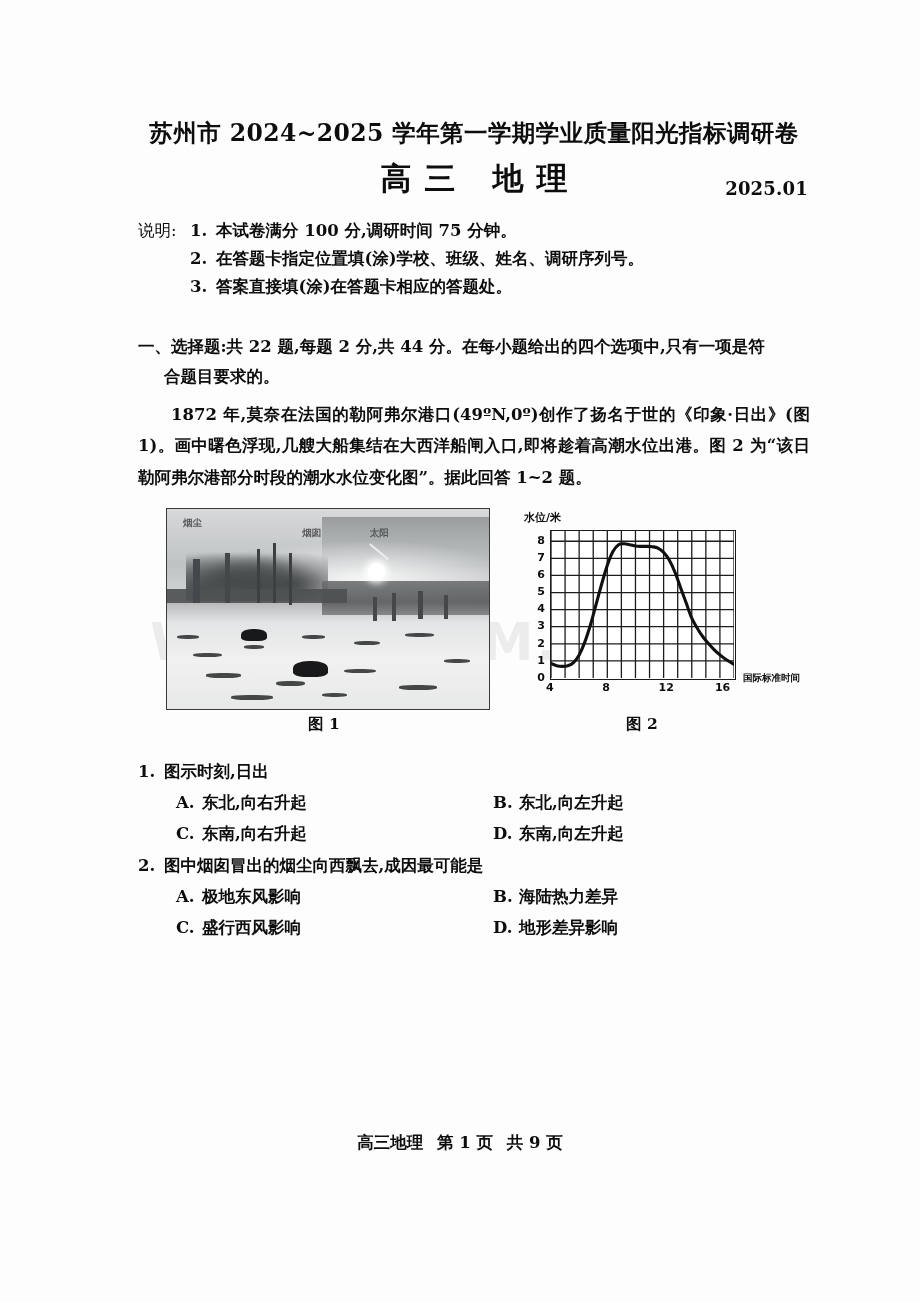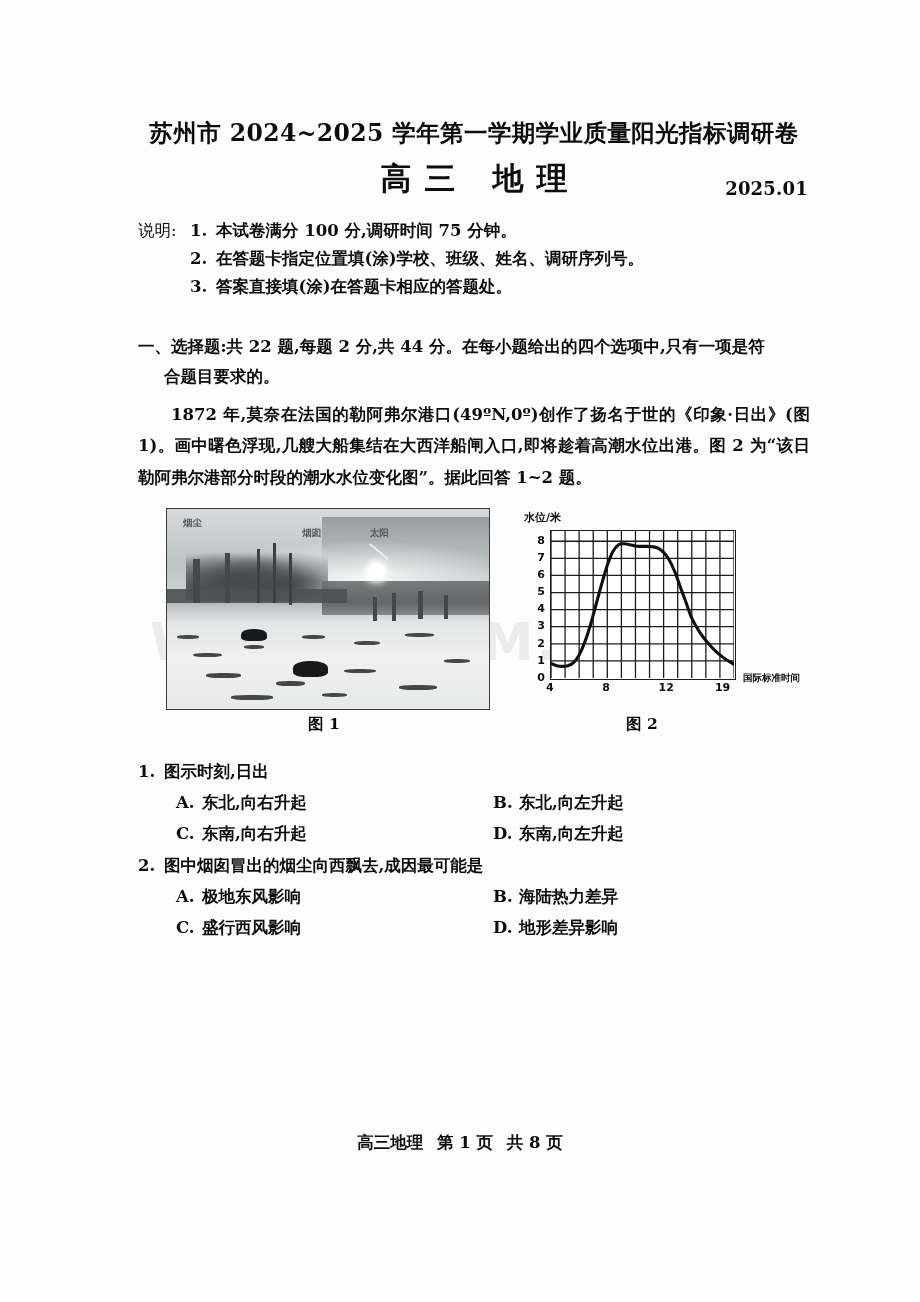--- a/index.html
+++ b/index.html
@@ -465,21 +465,21 @@
             <span class="ytick" style="top: 78.5349px; right: 245px;">5</span>
             <span class="ytick" style="top: 61.4419px; right: 245px;">6</span>
             <span class="ytick" style="top: 44.3488px; right: 245px;">7</span>
             <span class="ytick" style="top: 27.2558px; right: 245px;">8</span>
           </div>
 
         <div id="xtick-holder">
             <span class="xtick" style="left: 36px; top: 174px;">4</span>
             <span class="xtick" style="left: 92.3077px; top: 174px;">8</span>
             <span class="xtick" style="left: 148.615px; top: 174px;">12</span>
-            <span class="xtick" style="left: 204.923px; top: 174px;">19</span>
+            <span class="xtick" style="left: 204.923px; top: 174px;">16</span>
           </div>
       </div>
       <div class="fig-caption" id="cap2">图 2</div>
     </div>
 
     <div class="questions">
 
       <div class="q">
         <div class="q-stem">
           <div class="q-num">1.</div>
@@ -538,16 +538,16 @@
         </div>
       </div>
     </div>
 
 
   </div>
 
   <div class="footer">
     <span>高三地理</span>
     <span>第 1 页</span>
-    <span>共 8 页</span>
+    <span>共 9 页</span>
   </div>
 
 </div>
 
 </body></html>

